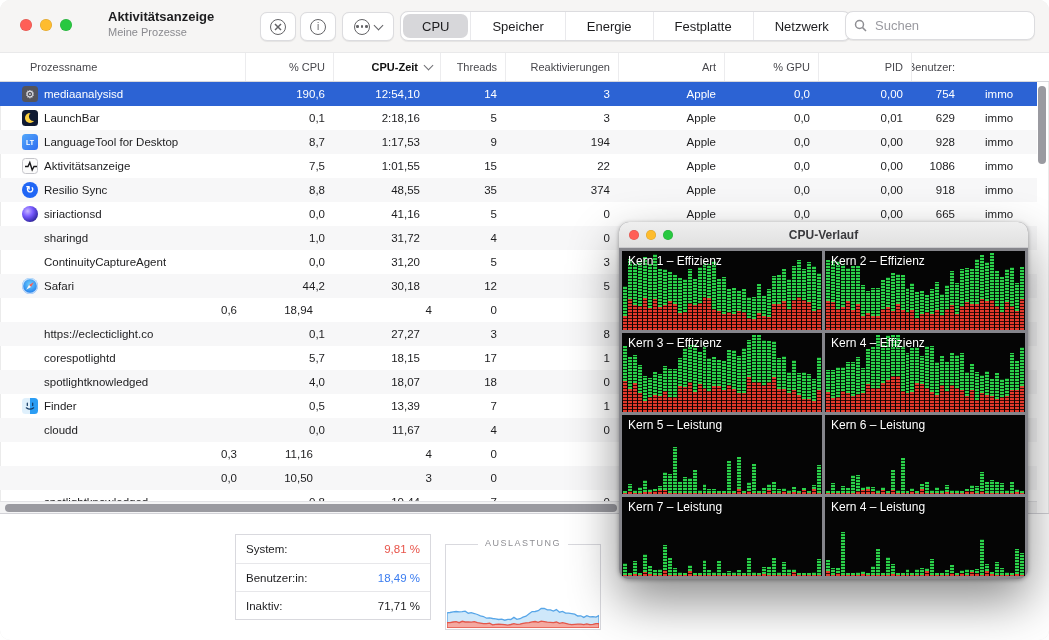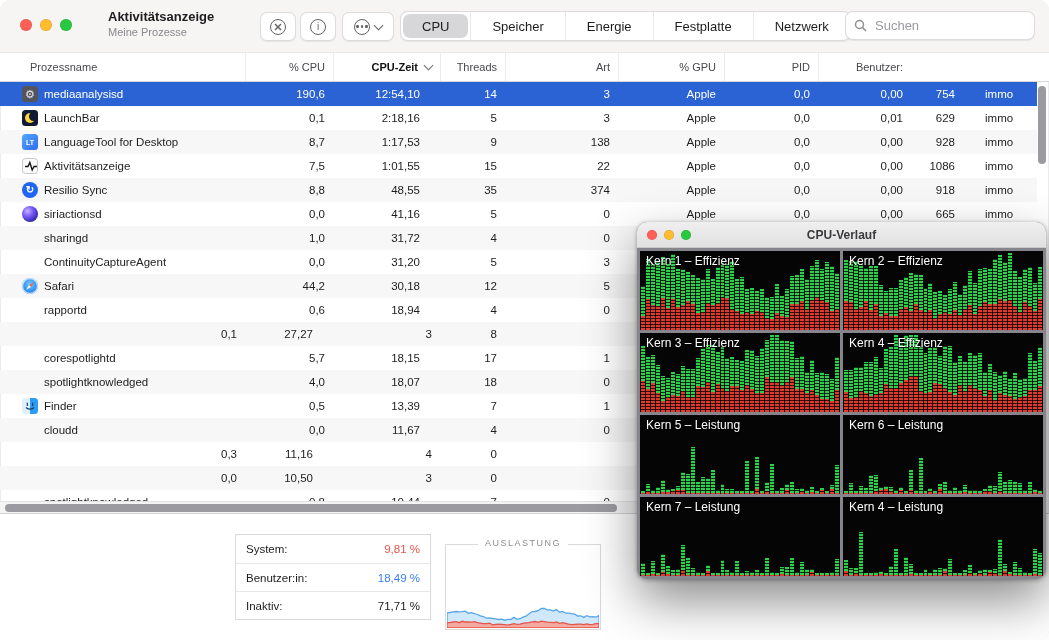--- a/index.html
+++ b/index.html
@@ -73,21 +73,21 @@
   
   .footer{position:absolute;top:513px;left:0;width:1049px;height:127px;background:#fff;border-top:1px solid #d2d2d7;z-index:5;box-sizing:border-box;}
   .stats-box{position:absolute;left:235px;top:20px;width:196px;height:86px;border:1px solid #d9d9de;box-sizing:border-box;}
   .stat-row{height:28px;display:flex;align-items:center;justify-content:space-between;padding:0 10px;font-size:11.5px;color:#1d1d1f;border-top:1px solid #e7e7ea;box-sizing:border-box;}
   .stat-row:first-child{border-top:none;}
   .load-box{position:absolute;left:445px;top:30px;width:156px;height:86px;border:1px solid #d9d9de;box-sizing:border-box;}
   .legend{position:absolute;top:-7px;left:50%;transform:translateX(-50%);background:#fff;padding:0 7px;font-size:9px;letter-spacing:1.5px;color:#8e8e93;white-space:nowrap;}
   #load-chart{position:absolute;left:1px;bottom:1px;}
 
   
-  .cpu-window{position:absolute;left:637px;top:222px;width:409px;height:357px;border-radius:10px;overflow:hidden;z-index:50;background:#85858b;box-shadow:0 22px 50px rgba(0,0,0,.45),0 1px 4px rgba(0,0,0,.35);}
+  .cpu-window{position:absolute;left:619px;top:222px;width:409px;height:357px;border-radius:10px;overflow:hidden;z-index:50;background:#85858b;box-shadow:0 22px 50px rgba(0,0,0,.45),0 1px 4px rgba(0,0,0,.35);}
   .cpu-titlebar{height:26px;background:linear-gradient(#efefef,#e0e0e0);border-bottom:1px solid #c9c9cc;position:relative;display:flex;align-items:center;justify-content:center;box-sizing:border-box;}
   .cpu-title{font-size:12px;color:#3a3a3e;font-weight:bold;}
   .cpu-lights{position:absolute;left:10px;top:8px;display:flex;gap:7px;}
   .core-grid{position:absolute;left:0;top:26px;right:0;bottom:0;display:grid;grid-template-columns:1fr 1fr;grid-template-rows:repeat(4,1fr);gap:3px;padding:3px;}
   .core-panel{background:#050505;position:relative;overflow:hidden;}
   .core-label{position:absolute;left:6px;top:3px;font-size:12px;color:#fff;z-index:2;text-shadow:0 1px 1px rgba(0,0,0,.8);white-space:nowrap;}
   .bars{position:absolute;left:1px;right:1px;top:0;bottom:0;display:flex;align-items:flex-end;gap:1px;}
   .bar{flex:1;display:flex;flex-direction:column;justify-content:flex-end;height:100%;}
   .seg{width:100%;}
   .seg-green{background:repeating-linear-gradient(to top,#2bd14a 0 2px,#07340f 2px 3px);}
@@ -152,20 +152,23 @@
       <div class="hcell c1">
         <span>% CPU</span>
       </div>
       <div class="hcell c2 sorted">
         <span>CPU-Zeit</span>
         <span class="sort-chev"></span>
       </div>
       <div class="hcell c3">
         <span>Threads</span>
       </div>
+      <div class="hcell c4">
+        <span>Reaktivierungen</span>
+      </div>
       <div class="hcell c5">
         <span>Art</span>
       </div>
       <div class="hcell c6">
         <span>% GPU</span>
       </div>
       <div class="hcell c8">
         <span>PID</span>
       </div>
       <div class="hcell c9">
@@ -212,21 +215,21 @@
       <div class="row grid striped">
         <div class="cell c0">
           <span class="icon-slot">
             <span class="icon ic-languagetool">LT</span>
           </span>
           <span class="pname">LanguageTool for Desktop</span>
         </div>
         <div class="cell c1">8,7</div>
         <div class="cell c2">1:17,53</div>
         <div class="cell c3">9</div>
-        <div class="cell c4">138</div>
+        <div class="cell c4">194</div>
         <div class="cell c5">Apple</div>
         <div class="cell c6">0,0</div>
         <div class="cell c7">0,00</div>
         <div class="cell c8">928</div>
         <div class="cell c9">immo</div>
       </div>
       <div class="row grid">
         <div class="cell c0">
           <span class="icon-slot">
             <span class="icon ic-activity">
@@ -329,35 +332,35 @@
         <div class="cell c2">30,18</div>
         <div class="cell c3">12</div>
         <div class="cell c4">5</div>
         <div class="cell c5"></div>
         <div class="cell c6"></div>
         <div class="cell c7"></div>
         <div class="cell c8"></div>
         <div class="cell c9"></div>
       </div>
       <div class="row grid">
-        <div class="cell c0">
-          <span class="icon-slot"></span>
-          <span class="pname">rapportd</span>
-        </div>
         <div class="cell c1">0,6</div>
         <div class="cell c2">18,94</div>
         <div class="cell c3">4</div>
         <div class="cell c4">0</div>
         <div class="cell c5"></div>
         <div class="cell c6"></div>
         <div class="cell c7"></div>
         <div class="cell c8"></div>
         <div class="cell c9"></div>
       </div>
       <div class="row grid striped">
+        <div class="cell c0">
+          <span class="icon-slot"></span>
+          <span class="pname">https://eclecticlight.co</span>
+        </div>
         <div class="cell c1">0,1</div>
         <div class="cell c2">27,27</div>
         <div class="cell c3">3</div>
         <div class="cell c4">8</div>
         <div class="cell c5"></div>
         <div class="cell c6"></div>
         <div class="cell c7"></div>
         <div class="cell c8"></div>
         <div class="cell c9"></div>
       </div>

